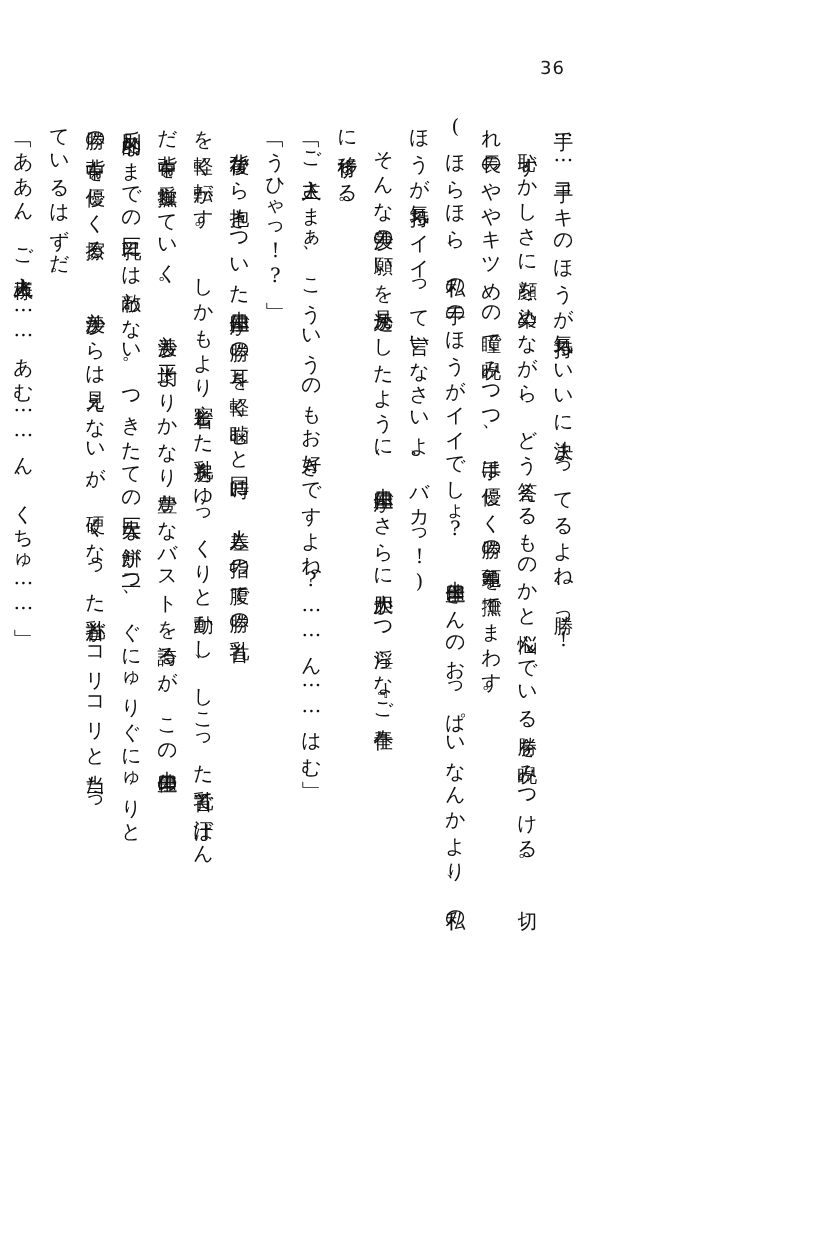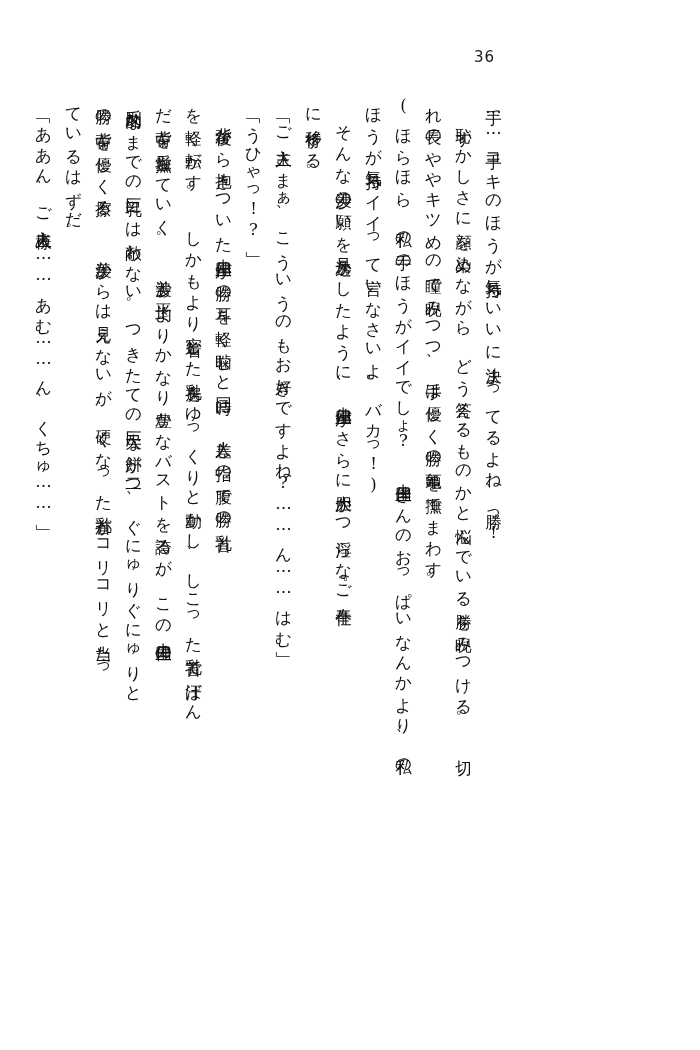--- a/index.html
+++ b/index.html
@@ -8,21 +8,20 @@
     background: #ffffff;
   }
   .page {
     position: relative;
     width: 563px;
     height: 1050px;
     background: #ffffff;
     overflow: hidden;
     font-family: "DejaVu Serif", serif;
     color: #000000;
-    padding-left: 24px;
   }
   .page-number {
     position: absolute;
     top: 48px;
     right: 92px;
     font-size: 15px;
     font-family: "DejaVu Sans", sans-serif;
     letter-spacing: 1px;
     color: #1a1a1a;
   }

